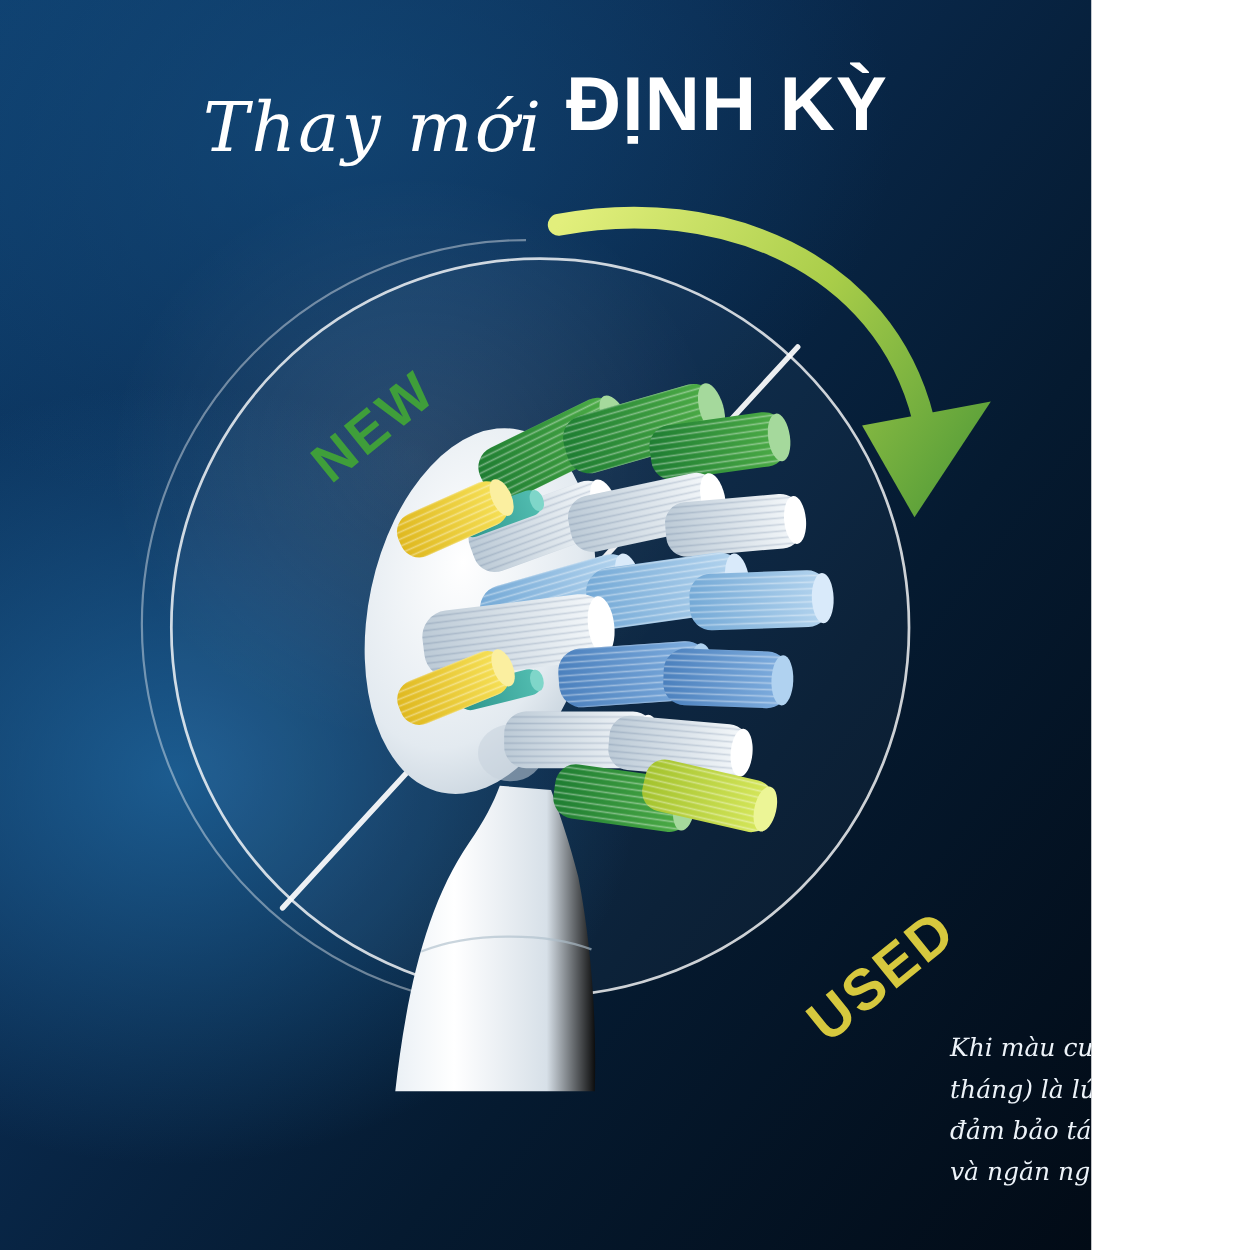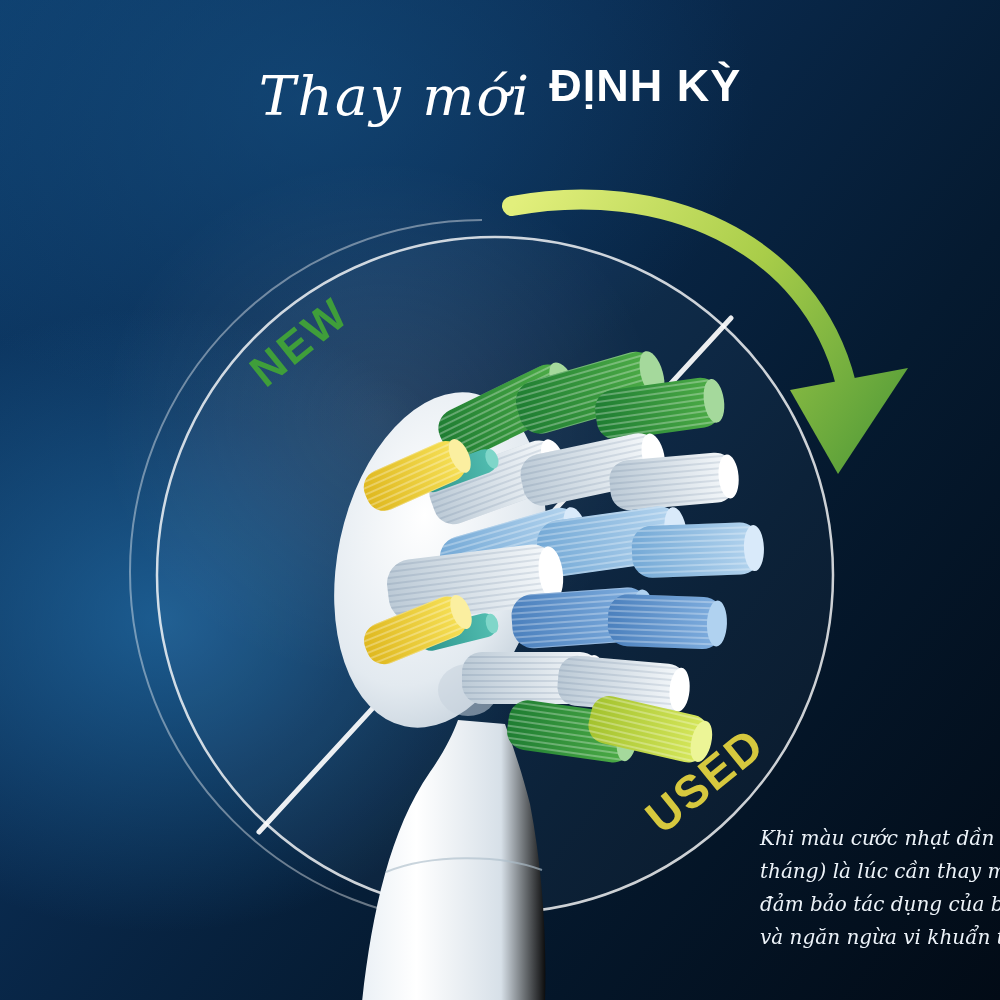--- a/index.html
+++ b/index.html
@@ -1,28 +1,28 @@
 <!DOCTYPE html>
 <html style="--new-label: #3f9e3a; --used-label: #d6c83e; --arrow-start: #dcec6e; --arrow-end: #5ea23a; --circle-stroke: #ffffff; --background-top: #0e3f6e; --background-bottom: #020b16;"><head>
 <meta charset="utf-8">
 <style>
   html,body{margin:0;padding:0;}
   .stage{
-    position:relative;width:1000px;height:1000px;overflow:hidden;
+    position:relative;width:873px;height:1000px;overflow:hidden;
     font-family:"Liberation Sans",sans-serif;
     background:
       radial-gradient(ellipse 620px 520px at 16% 62%, rgba(34,108,165,.75) 0%, rgba(34,108,165,0) 60%),
       radial-gradient(ellipse 700px 500px at 30% 10%, rgba(22,80,130,.55) 0%, rgba(22,80,130,0) 65%),
       linear-gradient(128deg,#0e3f6e 0%,#0a2c52 34%,#051a30 66%,#020b16 100%);
   }
   .art{position:absolute;inset:0;}
   
   .title{position:absolute;top:64px;left:0;right:0;display:flex;justify-content:center;align-items:flex-end;gap:18px;color:#ffffff;}
   .title-script{font-family:"DejaVu Serif",serif;font-style:italic;font-weight:400;font-size:55px;letter-spacing:2px;}
-  .title-bold{font-family:"Liberation Sans",sans-serif;font-weight:700;font-size:45px;letter-spacing:1px;transform:translateY(-16px);}
+  .title-bold{font-family:"Liberation Sans",sans-serif;font-weight:700;font-size:61px;letter-spacing:1px;transform:translateY(-16px);}
   
   .label-new{
     position:absolute;left:256px;top:352px;transform:rotate(-39deg);transform-origin:0 50%;
     font-weight:800;font-size:44px;letter-spacing:3px;color:var(--new-label,#3f9e3a);
   }
   .label-used{
     position:absolute;left:652px;top:796px;transform:rotate(-39deg);transform-origin:0 50%;
     font-weight:800;font-size:46px;letter-spacing:2px;color:var(--used-label,#d6c83e);
   }
   

